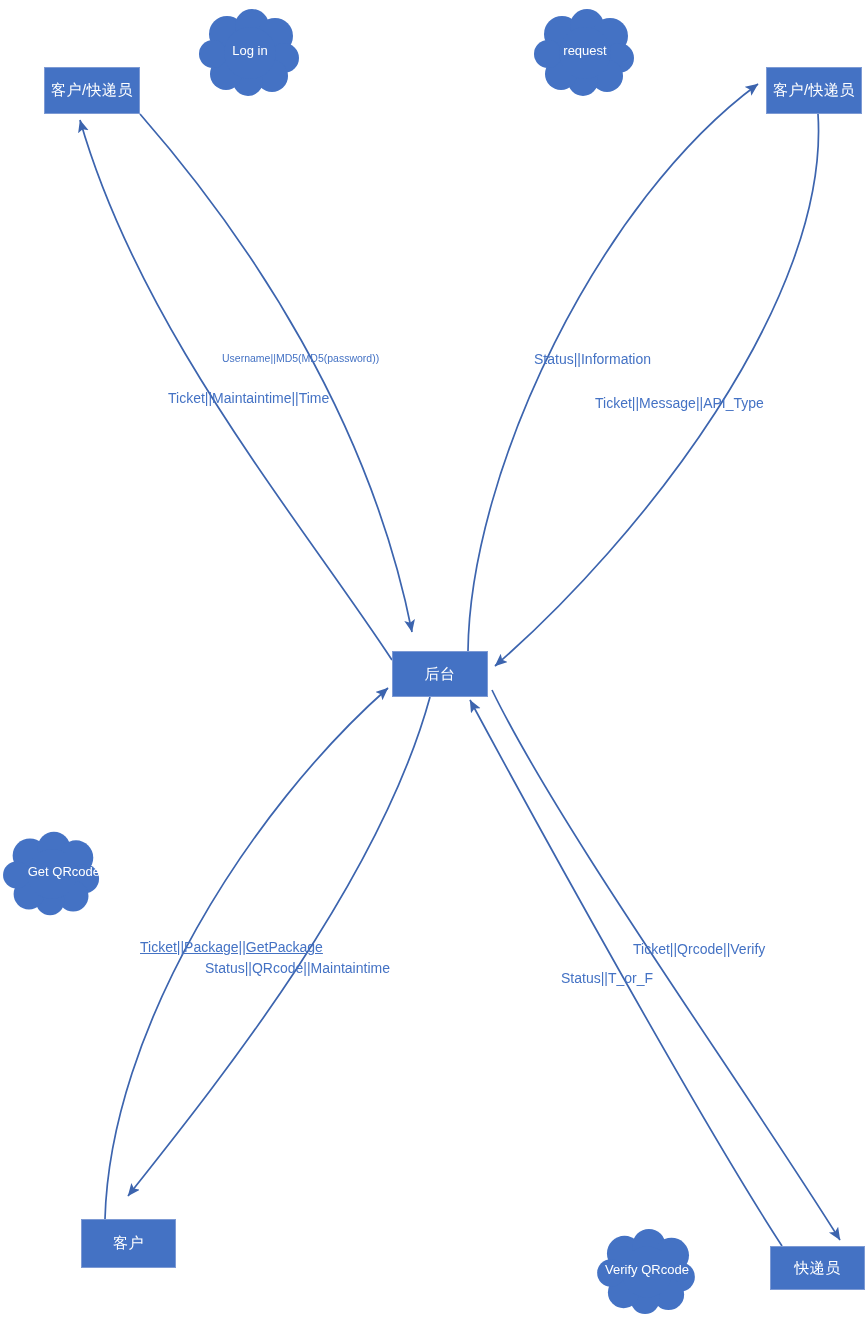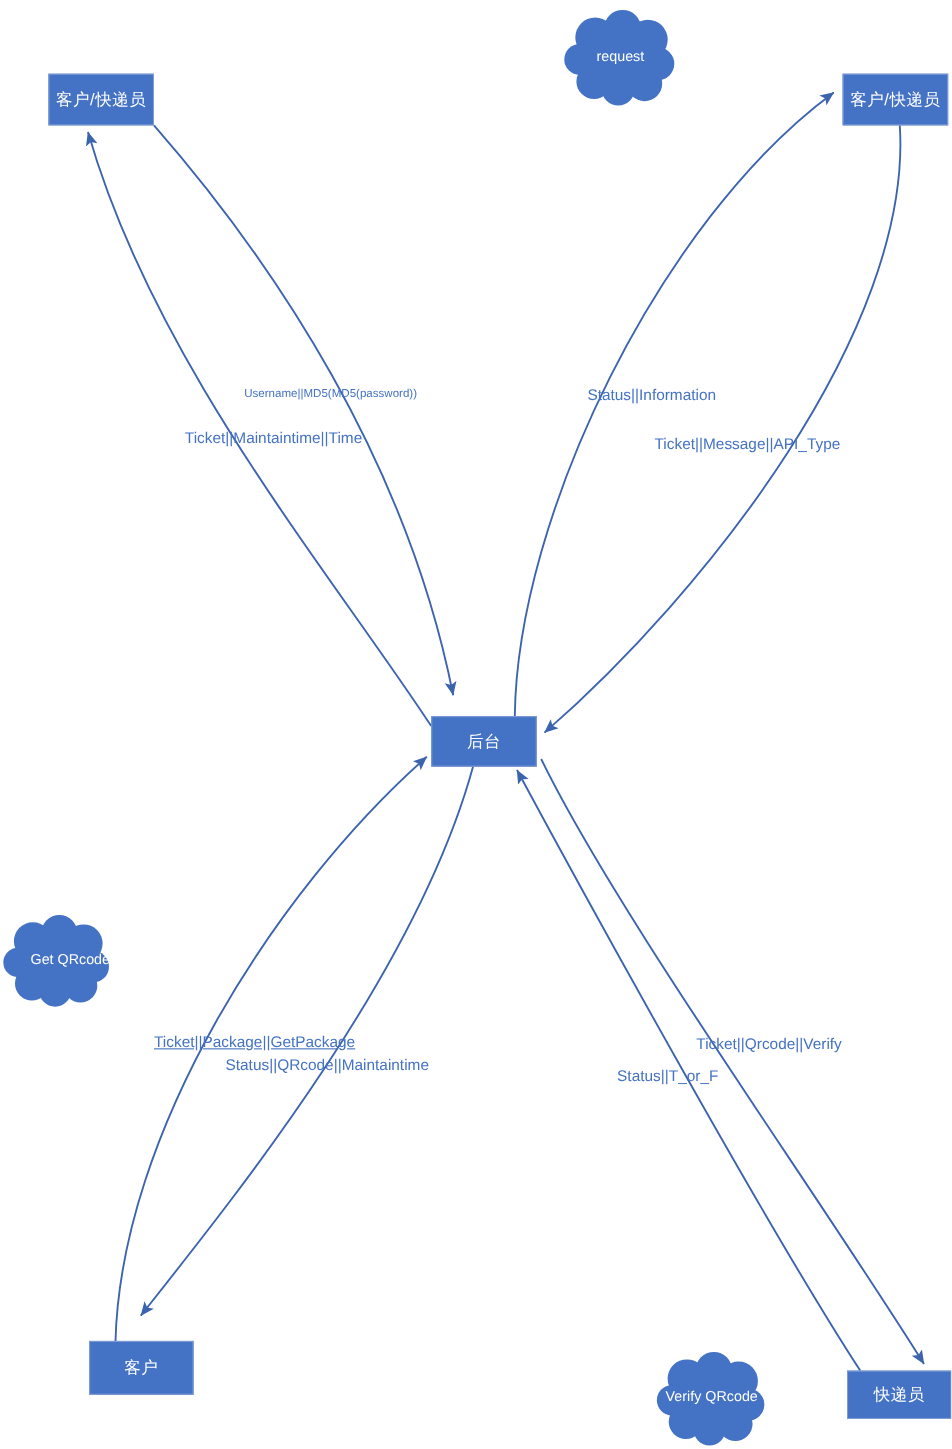--- a/index.html
+++ b/index.html
@@ -83,22 +83,38 @@
         <path d="M 392 660 C 300 520, 140 330, 80 120" marker-end="url(#arrowhead)"></path>
         <path d="M 468 651 C 470 470, 600 200, 758 84" marker-end="url(#arrowhead)"></path>
         <path d="M 818 114 C 830 300, 640 540, 495 666" marker-end="url(#arrowhead)"></path>
         <path d="M 430 697 C 380 880, 220 1080, 128 1196" marker-end="url(#arrowhead)"></path>
         <path d="M 105 1219 C 110 1030, 250 810, 388 688" marker-end="url(#arrowhead)"></path>
         <path d="M 492 690 C 560 830, 740 1080, 840 1240" marker-end="url(#arrowhead)"></path>
         <path d="M 782 1246 C 700 1120, 540 830, 470 700" marker-end="url(#arrowhead)"></path>
       </g>
   </svg>
 
+  <div class="cloud" style="left: 200px; top: 8px; width: 100px; height: 88px;">
+    <svg viewBox="0 0 100 88" width="100" height="88">
+      <g fill="#4472C4">
+        <circle cx="27" cy="26" r="18"></circle>
+        <circle cx="52" cy="18" r="17"></circle>
+        <circle cx="75" cy="28" r="18"></circle>
+        <circle cx="84" cy="50" r="15"></circle>
+        <circle cx="72" cy="68" r="16"></circle>
+        <circle cx="48" cy="73" r="15"></circle>
+        <circle cx="26" cy="66" r="16"></circle>
+        <circle cx="13" cy="46" r="14"></circle>
+        <circle cx="50" cy="45" r="26"></circle>
+      </g>
+    </svg>
+    <div class="cloud-label" style="top: 35px;">Log in</div>
+  </div>
 
-  <div class="cloud" style="left: 514px; top: 8px; width: 100px; height: 88px;">
+  <div class="cloud" style="left: 535px; top: 8px; width: 100px; height: 88px;">
     <svg viewBox="0 0 100 88" width="100" height="88">
       <g fill="#4472C4">
         <circle cx="27" cy="26" r="18"></circle>
         <circle cx="52" cy="18" r="17"></circle>
         <circle cx="75" cy="28" r="18"></circle>
         <circle cx="84" cy="50" r="15"></circle>
         <circle cx="72" cy="68" r="16"></circle>
         <circle cx="48" cy="73" r="15"></circle>
         <circle cx="26" cy="66" r="16"></circle>
         <circle cx="13" cy="46" r="14"></circle>

